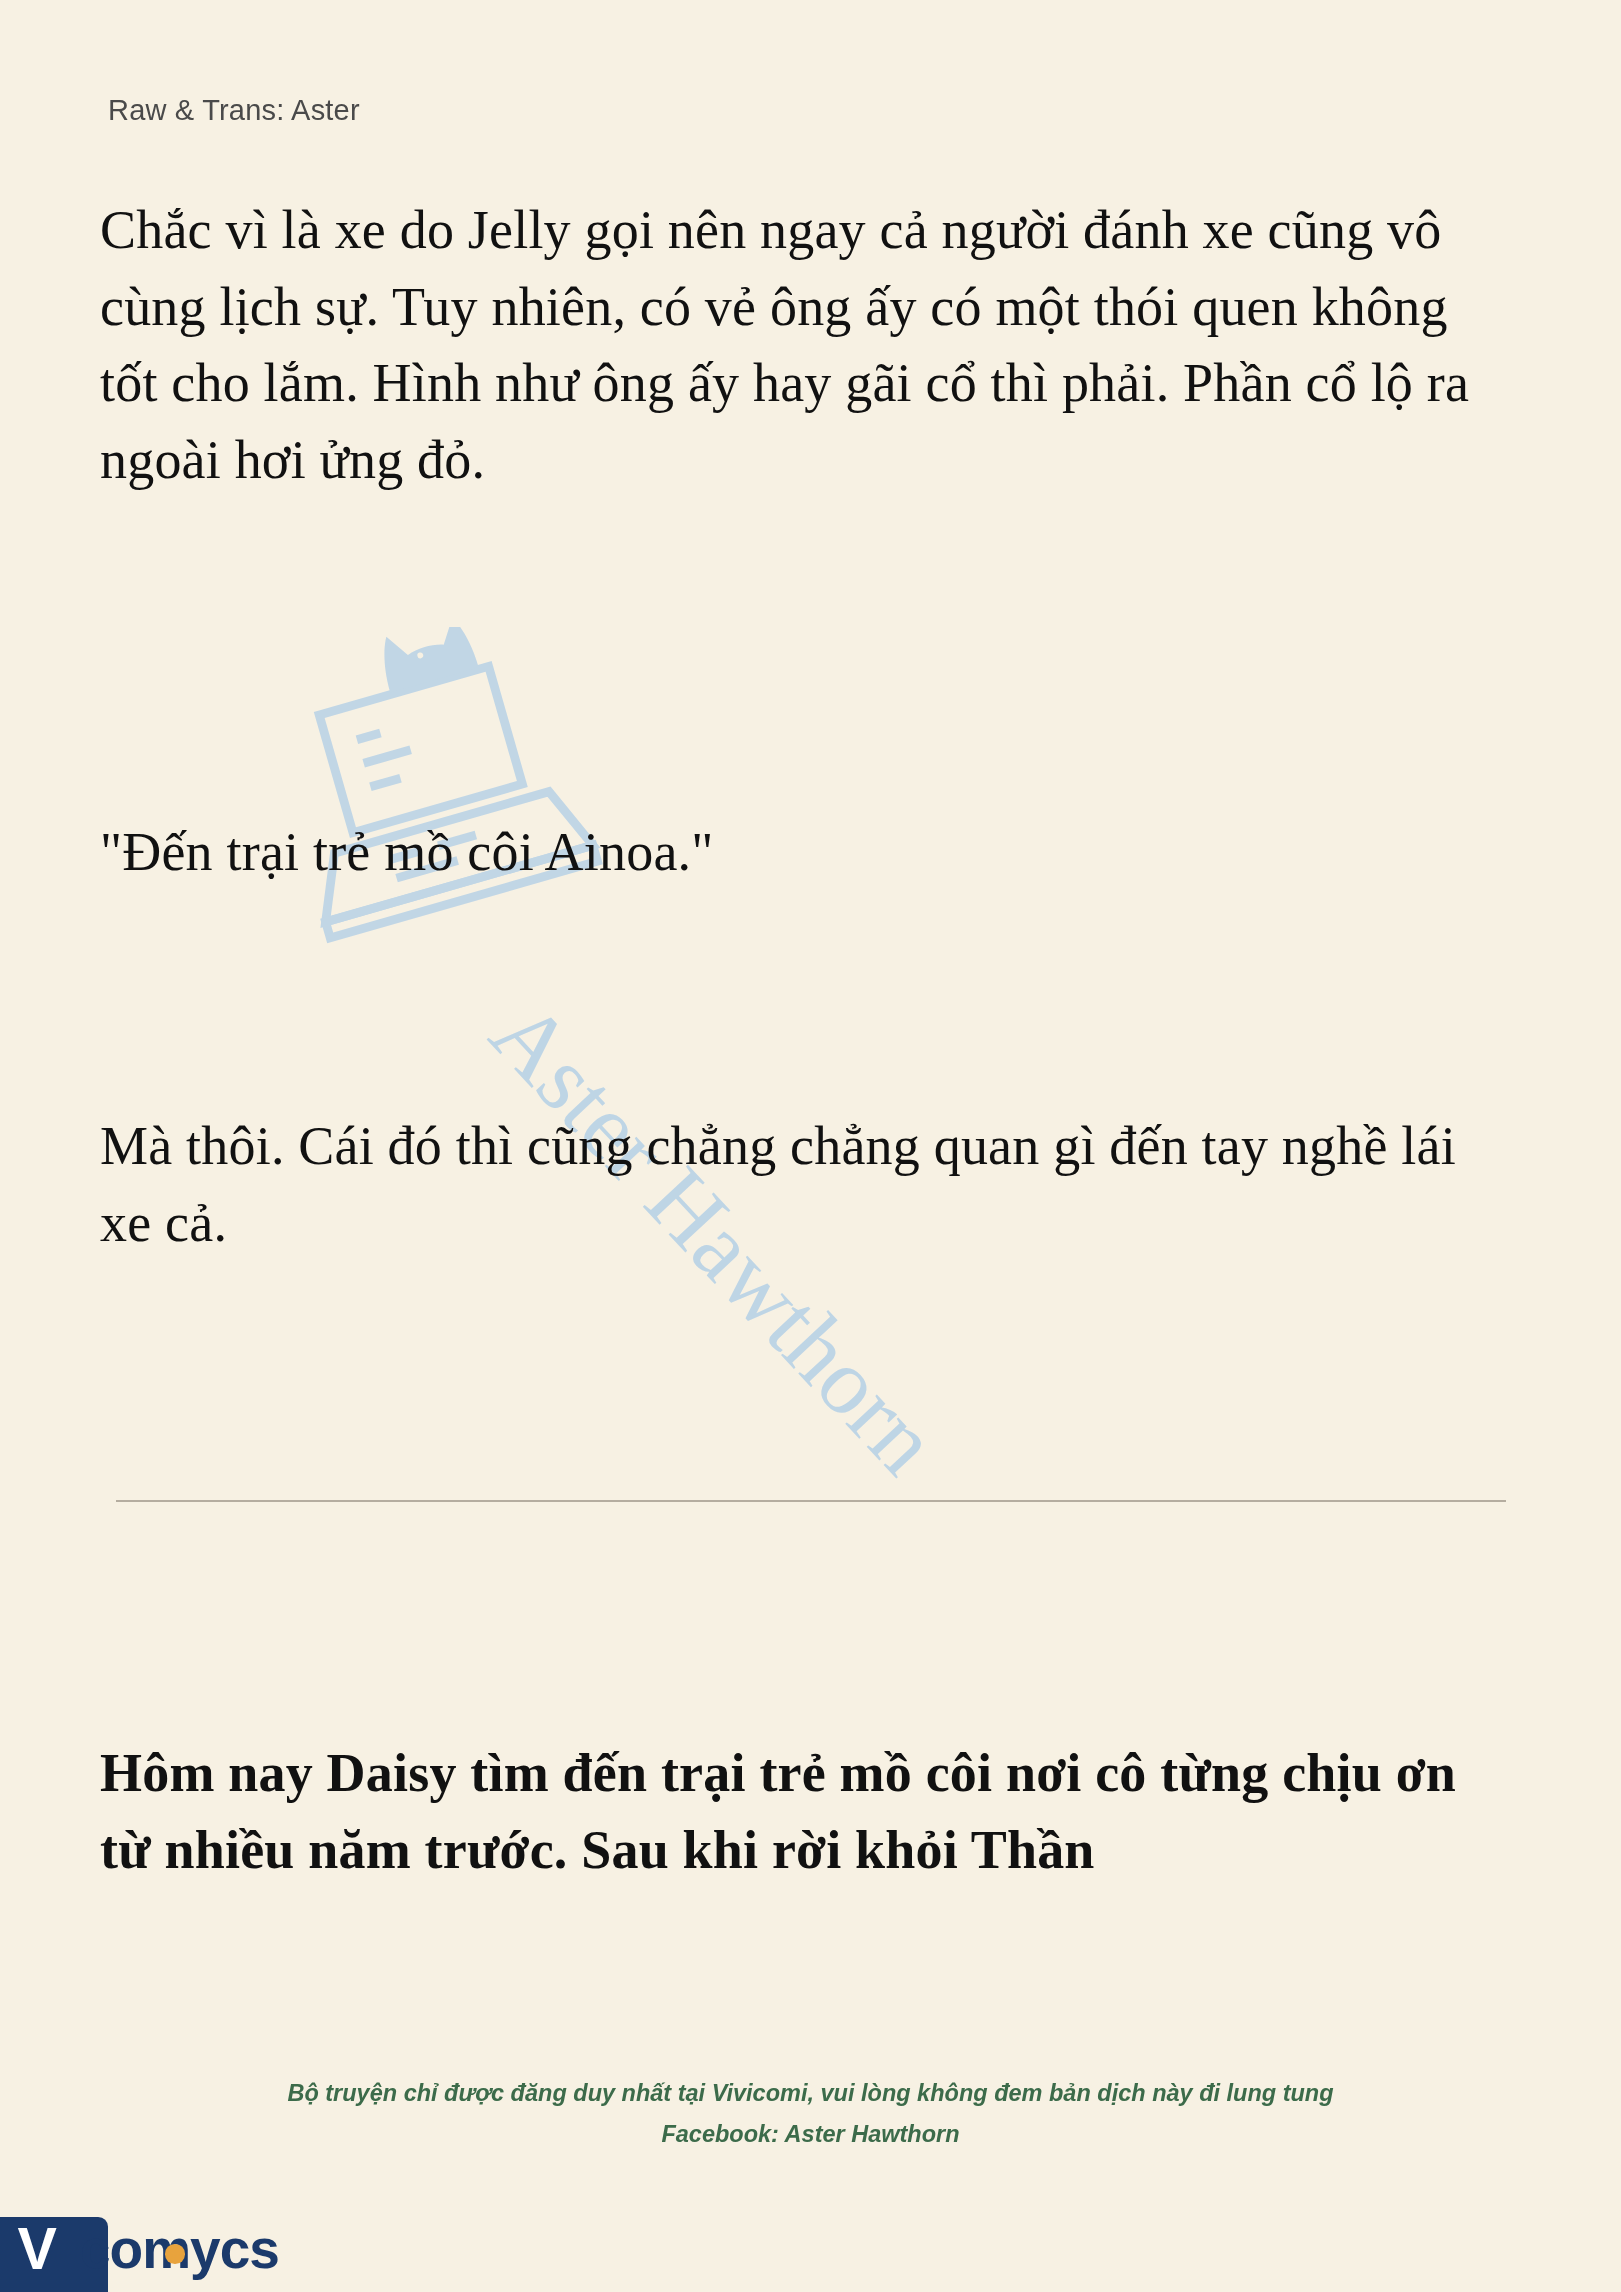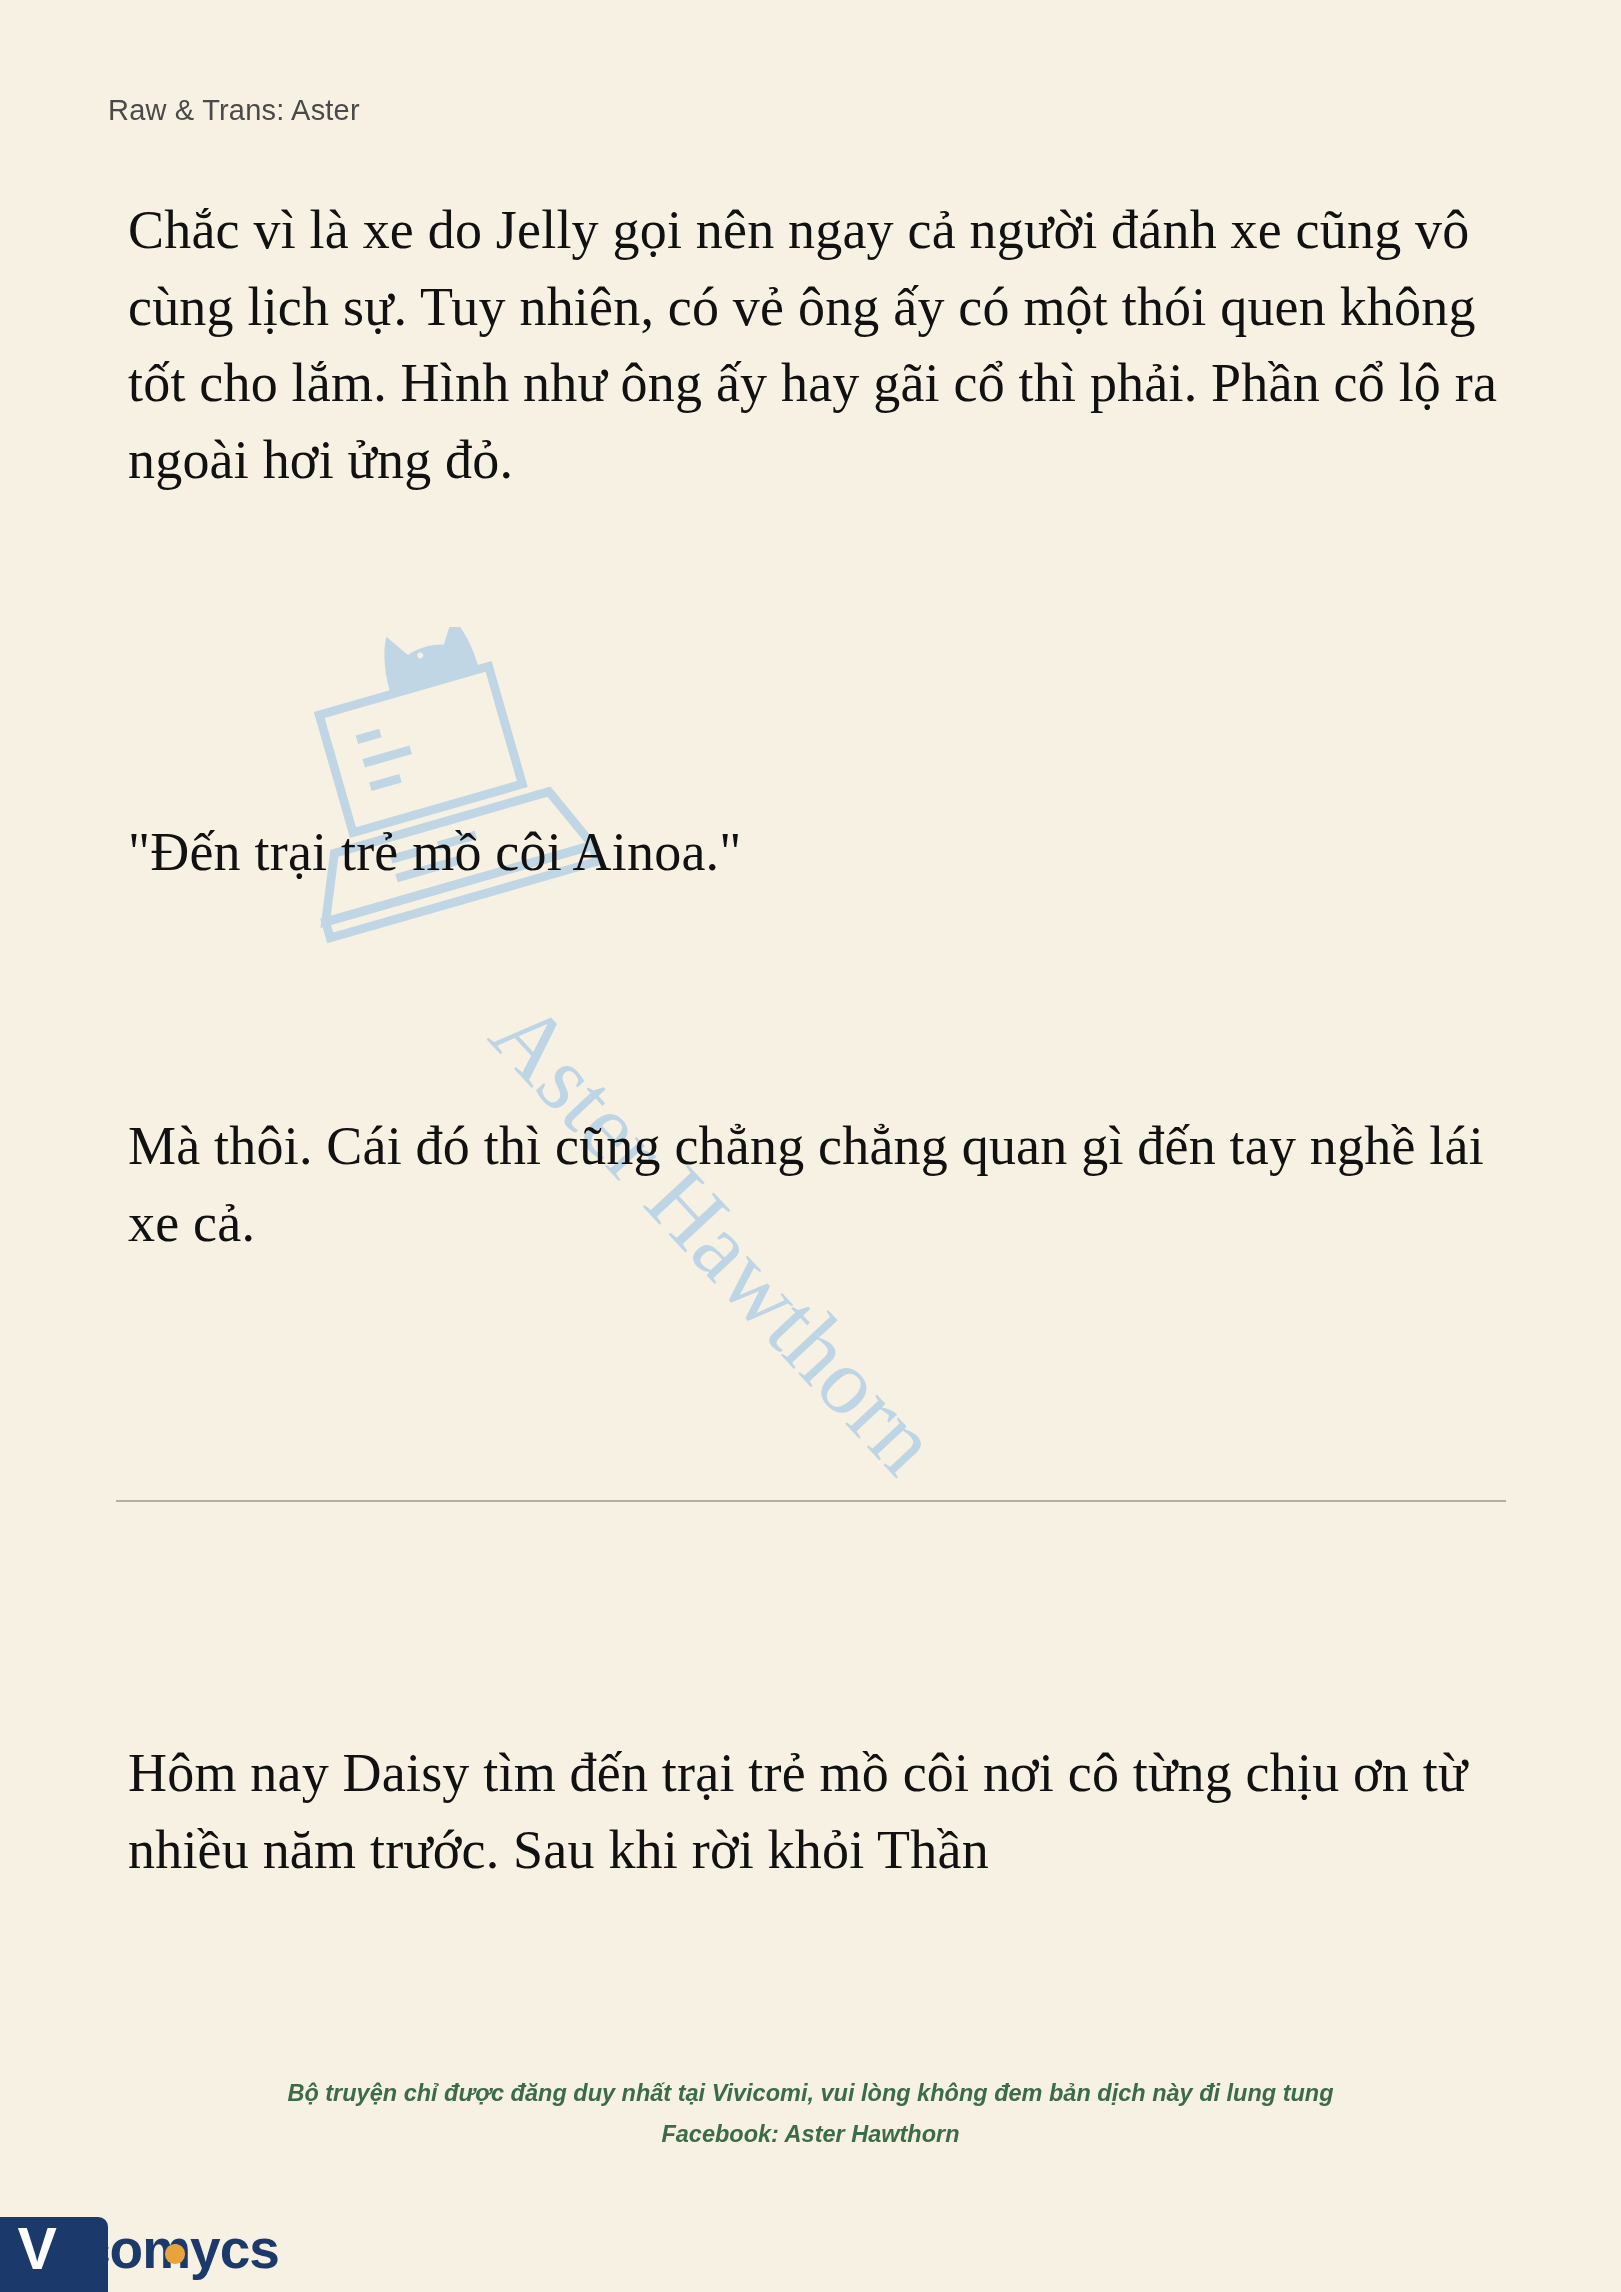--- a/index.html
+++ b/index.html
@@ -66,31 +66,31 @@
   
   .content {
     position: absolute;
     left: 0;
     top: 0;
     width: 1621px;
     z-index: 3;
   }
   .para {
     position: absolute;
-    left: 128px;
+    left: 100px;
     width: 1402px;
     font-size: 54px;
     line-height: 1.42;
     color: #111111;
     letter-spacing: 0.2px;
   }
   #p1 { top: 192px; }
   #p2 { top: 814px; }
   #p3 { top: 1108px; }
-  #p4 { top: 1735px; }
+  #p4 { top: 1735px; font-weight: bold; }
 
   .divider {
     position: absolute;
     left: 116px;
     top: 1500px;
     width: 1390px;
     height: 2px;
     background: #b5ada0;
     z-index: 3;
   }

